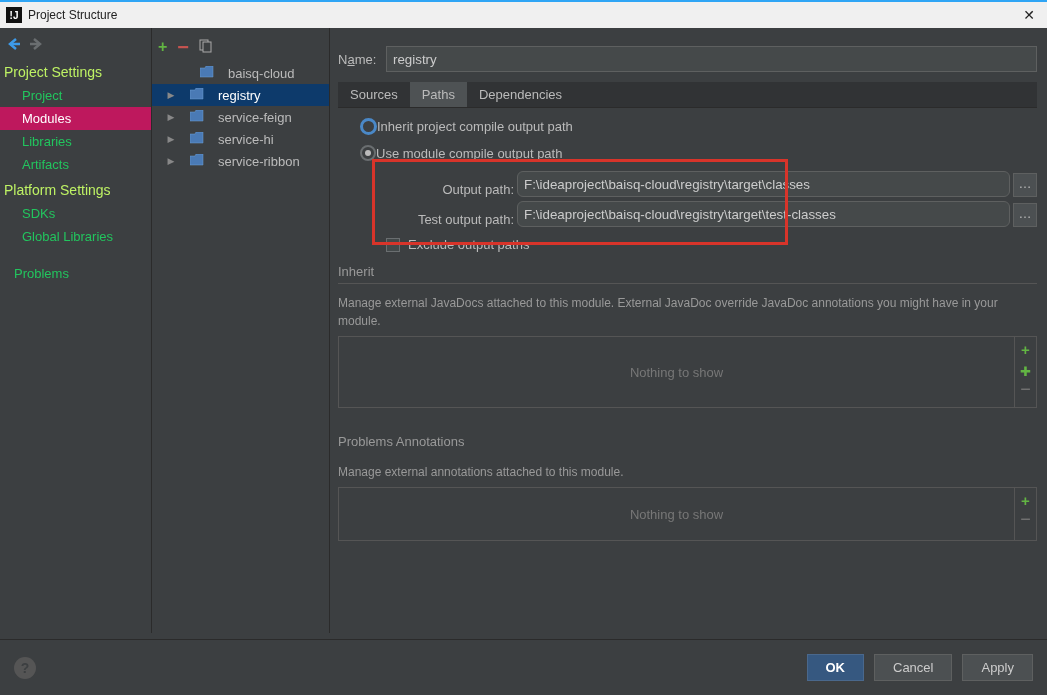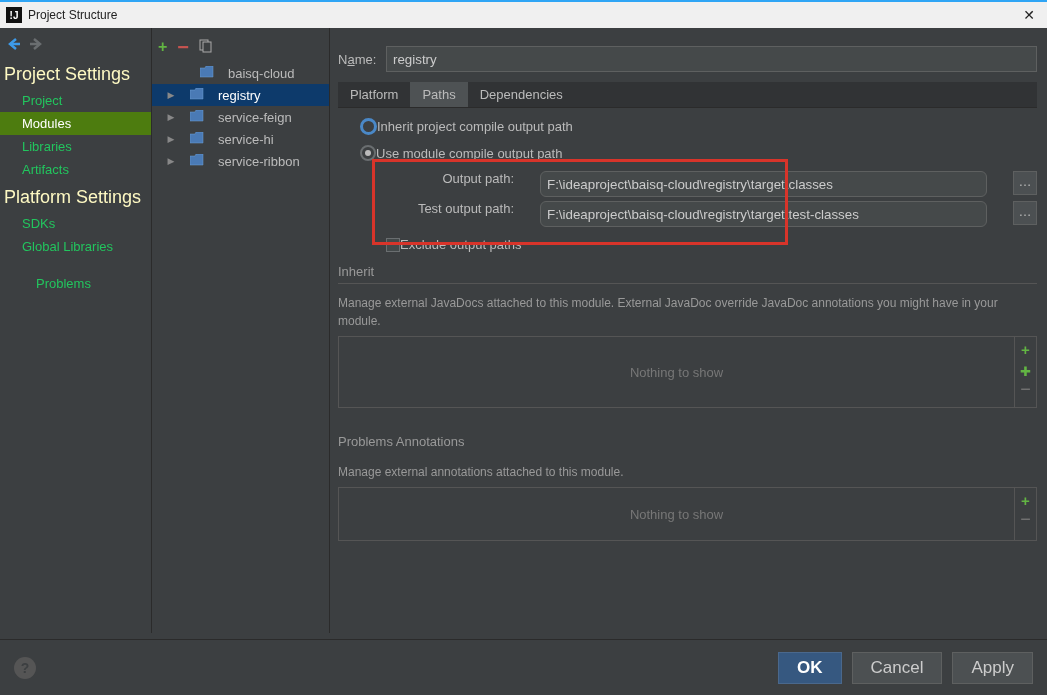--- a/index.html
+++ b/index.html
@@ -9,23 +9,23 @@
 .titlebar .app-icon { width: 16px; height: 16px; background: #111; display: inline-flex; align-items: center; justify-content: center; color: #fff; font-size: 10px; font-weight: bold; margin-right: 6px; }
 .titlebar .title { flex: 1; font-size: 12px; }
 .titlebar .close { font-size: 14px; padding: 0 6px; cursor: pointer; }
 
 .toolbar-left { position: absolute; top: 36px; left: 6px; display: flex; gap: 6px; }
 .arrow-btn { width: 16px; height: 16px; display: inline-flex; align-items: center; justify-content: center; }
 
 .main { display: flex; height: 605px; }
 
 .sidebar { width: 152px; background: #3c3f41; border-right: 1px solid #2b2b2b; padding-top: 30px; }
-.sidebar-heading { color: #fef9c3; font-size: 18px; padding: 6px 8px 4px 4px; }
+.sidebar-heading { color: #bef264; font-size: 14px; padding: 6px 8px 4px 4px; }
 .sidebar-item { padding: 4px 8px 4px 22px; color: #22c55e; cursor: pointer; }
-.sidebar-item.selected { background: #4d7c0f; color: #fff; }
+.sidebar-item.selected { background: #be185d; color: #fff; }
 
 .tree-col { width: 178px; background: #3c3f41; border-right: 1px solid #2b2b2b; padding-top: 6px; }
 .tree-toolbar { display: flex; gap: 10px; padding: 4px 6px 6px 6px; align-items: center; }
 .plus { color: #62b543; font-size: 16px; font-weight: bold; }
 .minus { color: #c75450; font-size: 20px; font-weight: bold; line-height: 10px; }
 .copy-ico { width: 14px; height: 14px; }
 .tree-item { display: flex; align-items: center; padding: 2px 4px 2px 4px; gap: 14px; height: 22px; }
 .tree-item.indent2 { padding-left: 14px; }
 .tree-item.selected { background: #0d3a6b; color: #fff; }
 .tri { width: 10px; color: #888; font-size: 9px; display: inline-block; text-align: center; }
@@ -45,41 +45,41 @@
 .section-title { color: #999; font-size: 13px; padding: 12px 0 4px 0; border-bottom: 01px solid #555; margin-bottom: 10px; }
 .form-area { padding-left: 22px; }
 
 .radio-row { display: flex; align-items: center; gap: 0; margin: 10px 0; }
 .radio-outer { width: 16px; height: 16px; border-radius: 50%; border: 2px solid #6a6e70; display: inline-flex; align-items: center; justify-content: center; }
 .radio-outer.blue { border-color: #4a88c7; width:17px; height:17px; border-width:3px;}
 .radio-inner { width: 6px; height: 6px; border-radius: 50%; background: #bbb; }
 
 .path-grid { position: relative; }
 .red-box { position: absolute; top: -12px; left: -10px; width: 416px; height: 86px; border: 3px solid #d8342a; pointer-events: none; }
-.path-row { display: flex; align-items: flex-start; gap: 26px; margin: 4px 0; }
+.path-row { display: flex; align-items: flex-end; gap: 3px; margin: 4px 0; }
 .path-row label { width: 132px; text-align: right; }
 .path-row .text-input { flex: 1; border-radius: 6px; }
 .browse-btn { width: 24px; height: 24px; background: #4c5052; border: 1px solid #5e6060; color: #bbb; text-align: center; line-height: 20px; cursor: pointer; }
 
-.check-row { display:flex; align-items:center; gap:0; margin:10px 0 0 26px;}
+.check-row { display:flex; align-items:center; gap:8px; margin:10px 0 0 26px;}
 .checkbox { width:14px; height:14px; border:1px solid #6a6e70; background:#43494a; }
 
 .desc { color: #999; font-size: 12px; margin: 4px 0 6px 0; line-height: 1.5; }
 .list-box { background: #3c3f41; border: 1px solid #555; height: 72px; display: flex; position: relative; margin-bottom:14px;}
 .list-box.short { height: 54px; }
 .list-empty { flex:1; display:flex; align-items:center; justify-content:center; color:#777; }
 .list-side { width: 22px; border-left: 1px solid #555; display:flex; flex-direction:column; align-items:center; padding-top:4px; gap:6px;}
 .list-side .plus { font-size:15px; }
 .list-side .globe { color:#62b543; font-size:13px; position:relative;}
 .list-side .minus2 { color:#777; font-size:18px; line-height:8px;}
 
 .footer { position:absolute; bottom:0; left:0; right:0; height:56px; background:#3c3f41; border-top:1px solid #2b2b2b; display:flex; align-items:center; padding:0 14px; gap:10px;}
 .help-icon { width:22px; height:22px; border-radius:50%; background:#555; color:#3c3f41; display:flex; align-items:center; justify-content:center; font-weight:bold; font-size:14px; }
 .footer .spacer { flex:1; }
-.btn { padding: 5px 18px; background:#4c5052; border:1px solid #5e6060; color:#ccc; cursor:pointer; font-size:17px;}
+.btn { padding: 5px 18px; background:#4c5052; border:1px solid #5e6060; color:#ccc; cursor:pointer; font-size:13px;}
 .btn.primary { background:#365880; border-color:#4a688c; color:#fff; font-weight:bold;}
 </style>
 </head>
 <body>
 
 <div class="titlebar">
   <span class="app-icon">!J</span>
   <span class="title">Project Structure</span>
   <span class="close">✕</span>
 </div>
@@ -103,21 +103,21 @@
   <div class="sidebar">
     <div class="sidebar-heading">Project Settings</div>
     <div class="sidebar-item">Project</div>
     <div class="sidebar-item selected">Modules</div>
     <div class="sidebar-item">Libraries</div>
     <div class="sidebar-item">Artifacts</div>
     <div class="sidebar-heading">Platform Settings</div>
     <div class="sidebar-item">SDKs</div>
     <div class="sidebar-item">Global Libraries</div>
     <div style="height:14px"></div>
-    <div class="sidebar-item" style="padding-left:36px">Problems</div>
+    <div class="sidebar-item" style="padding-left:14px">Problems</div>
   </div>
 
   <div class="tree-col">
     <div class="tree-toolbar">
       <span class="plus">+</span>
       <span class="minus">−</span>
       <span><svg class="copy-ico" viewBox="0 0 14 14">
             <rect x="1" y="1" width="8" height="10" fill="none" stroke="#aaa"></rect>
             <rect x="4" y="3" width="8" height="10" fill="#3c3f41" stroke="#aaa"></rect>
           </svg></span>
@@ -161,21 +161,21 @@
       </div>
   </div>
 
   <div class="content">
     <div class="name-row">
       <label>N<span class="underline">a</span>me:</label>
       <input class="text-input" value="registry" style="">
     </div>
 
     <div class="tabs">
-      <div class="tab">Platform</div>
+      <div class="tab">Sources</div>
       <div class="tab active">Paths</div>
       <div class="tab">Dependencies</div>
     </div>
 
     <div class="form-area">
       <div class="radio-row">
         <span class="radio-outer blue"></span>
         <span>Inherit project compile output path</span>
       </div>
       <div class="radio-row">

